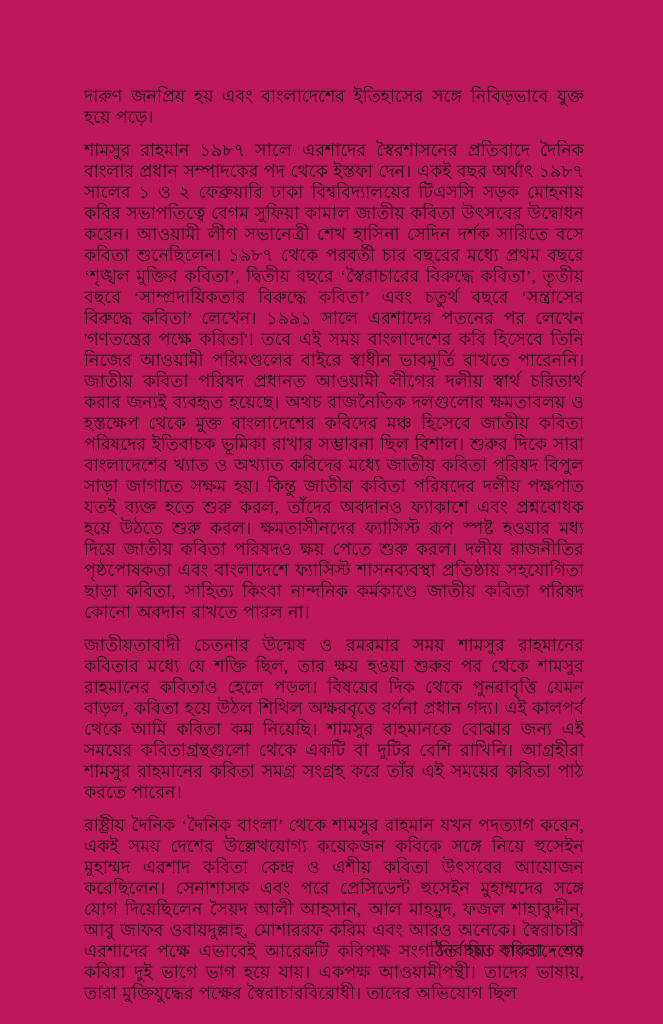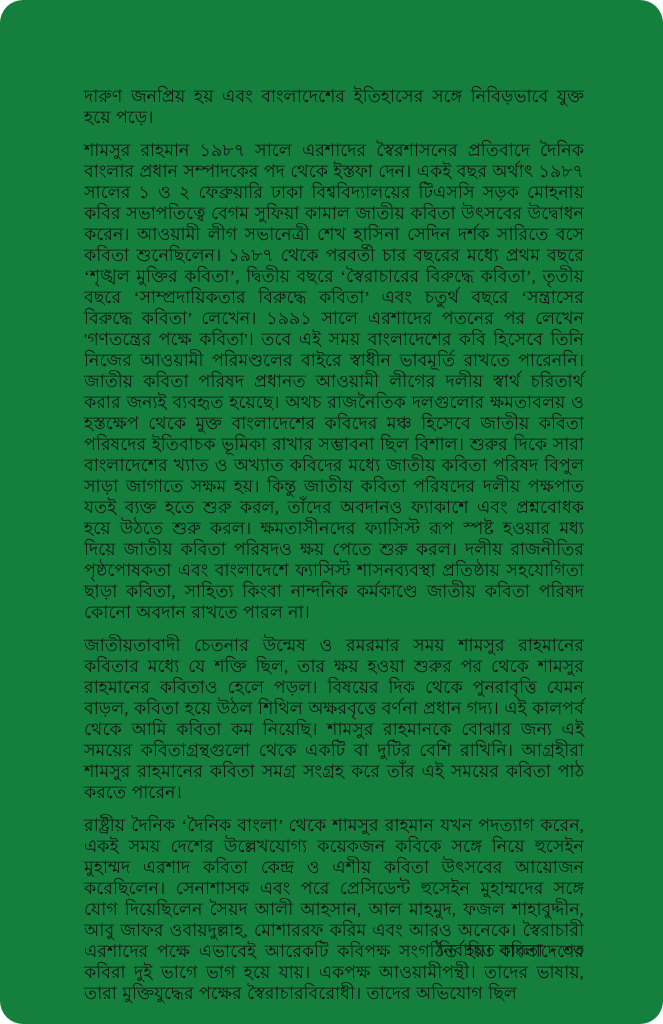--- a/index.html
+++ b/index.html
@@ -4,25 +4,24 @@
 <style>
   html, body {
     margin: 0;
     padding: 0;
     background: #ffffff;
   }
   .page {
     position: relative;
     width: 663px;
     height: 1024px;
-    background: #15803d;
+    background: #be185d;
     color: #131313;
     font-family: "Liberation Serif", serif;
     overflow: hidden;
-    border-radius: 23px;
   }
   .text-block {
     position: absolute;
     left: 84px;
     top: 86px;
     width: 500px;
   }
   .para {
     margin: 0 0 12px 0;
     font-size: 17.5px;

